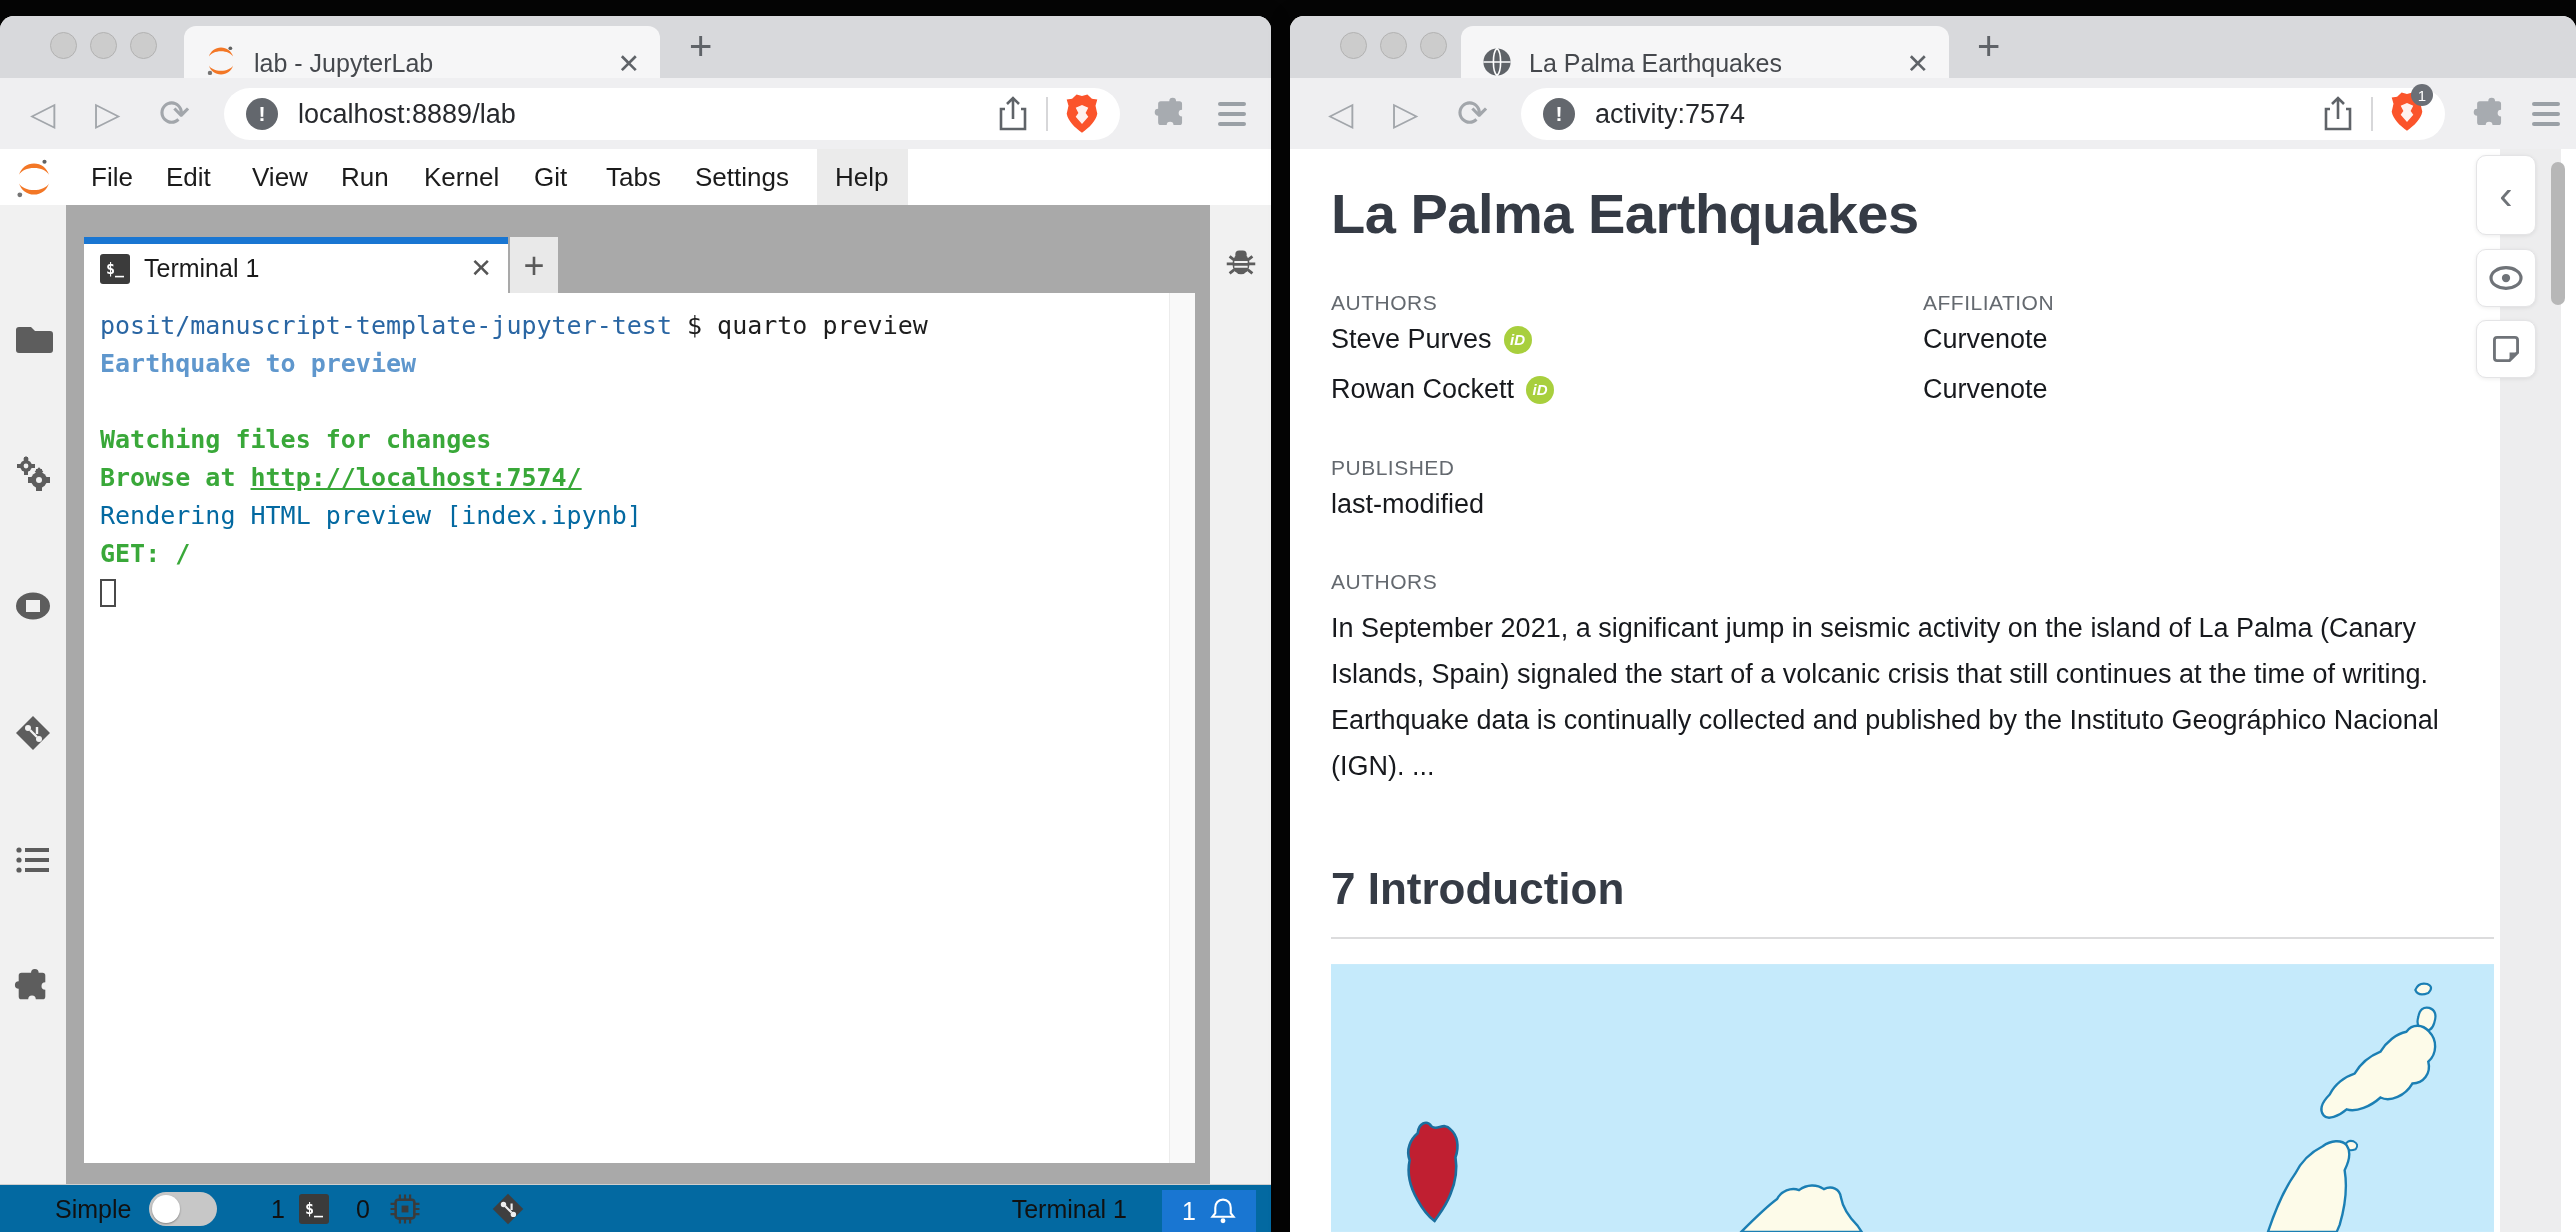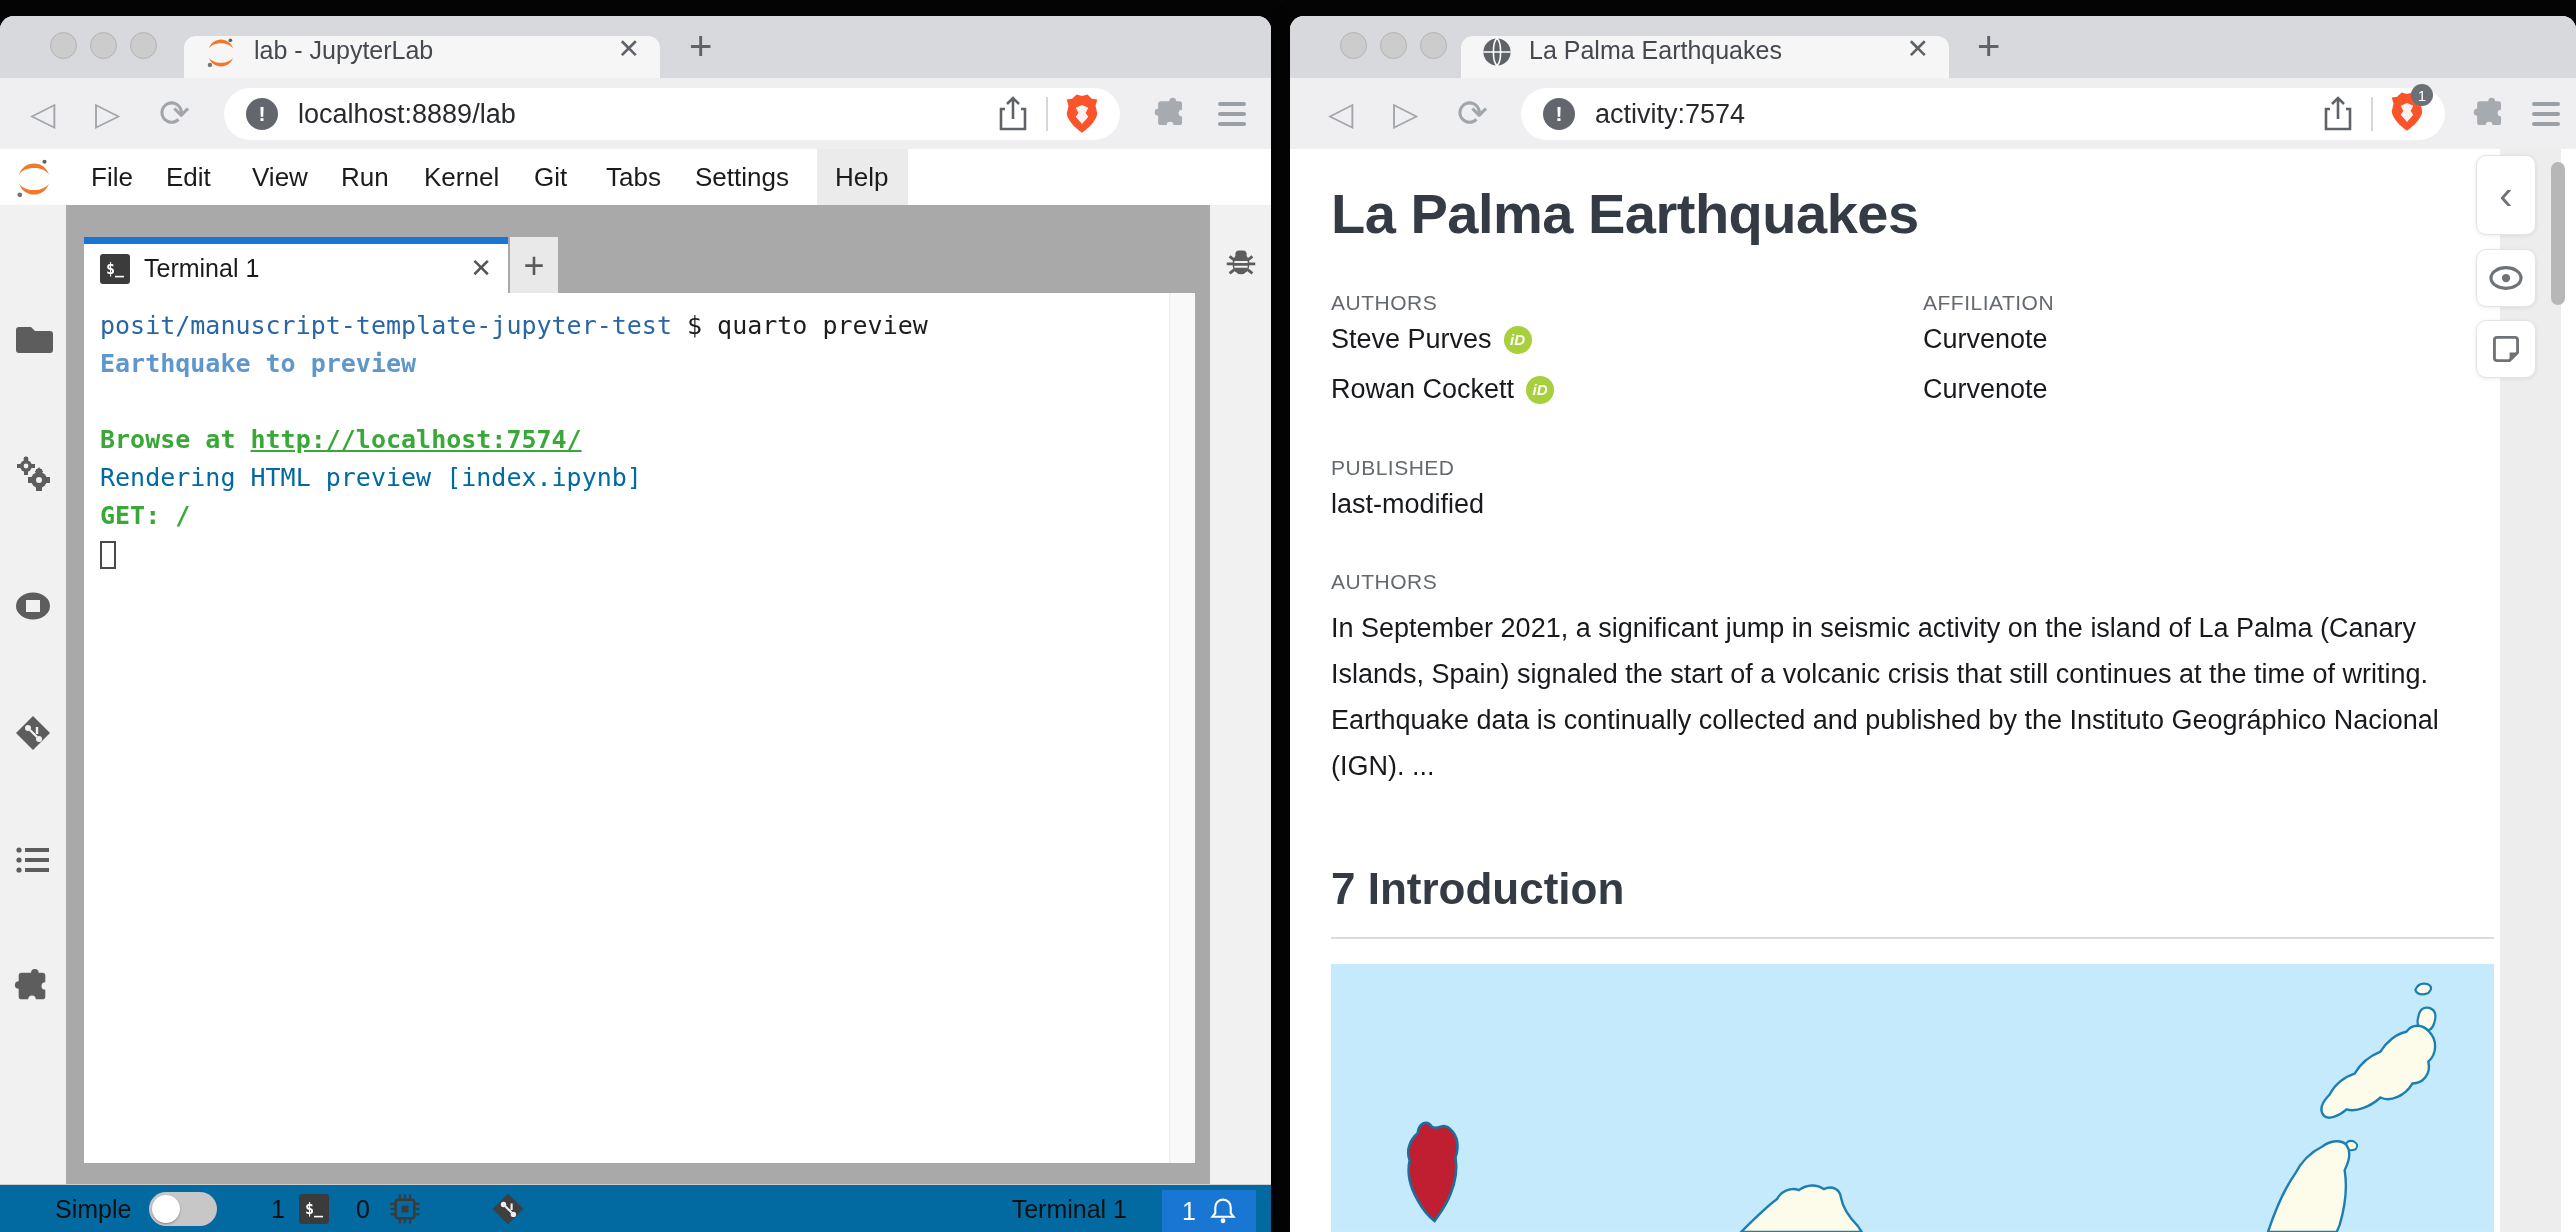--- a/index.html
+++ b/index.html
@@ -15,22 +15,22 @@
        font-family:"Liberation Sans",sans-serif;}
   .window{position:absolute;top:16px;height:1216px;border-radius:14px 14px 0 0;overflow:hidden;
           background:#fff;box-shadow:0 2px 18px rgba(0,0,0,.55)}
   #win-left{left:0;width:1271px}
   #win-right{left:1290px;width:1286px}
 
   
   .tabstrip{position:absolute;top:0;left:0;right:0;height:62px;background:var(--chrome-strip)}
   .lights{position:absolute;top:16px;left:50px;display:flex;gap:13px}
   .light{width:27px;height:27px;border-radius:50%;background:#cccccc;border:1px solid #b2b2b2}
-  .tab{position:absolute;top:20px;height:52px;background:#f6f6f7;border-radius:12px 12px 0 0;
-       display:flex;align-items:flex-start;padding:0 20px}
+  .tab{position:absolute;top:10px;height:52px;background:#f6f6f7;border-radius:12px 12px 0 0;
+       display:flex;align-items:flex-end;padding:0 20px}
   .tab-title{font-size:25px;color:#45484d;margin-left:16px;flex:1;white-space:nowrap;overflow:hidden}
   .tab-close{font-size:27px;color:#5f6368;margin-left:14px;line-height:1}
   .newtab{position:absolute;top:8px;font-size:40px;font-weight:300;color:#5f6368}
   .toolbar{position:absolute;top:62px;left:0;right:0;height:72px;background:var(--chrome-toolbar);
            border-bottom:1px solid var(--chrome-border)}
   .navbtn{position:absolute;top:14px;font-size:33px;color:#a2a6ab;line-height:44px}
   .urlpill{position:absolute;top:10px;height:52px;border-radius:26px;background:var(--pill);
            display:flex;align-items:center}
   .siteinfo{width:32px;height:32px;border-radius:50%;background:#63676d;color:#fff;font-size:21px;
             font-weight:bold;display:flex;align-items:center;justify-content:center;margin-left:22px}
@@ -227,20 +227,21 @@
       <span class="termbadge">$_</span>
       <span class="termtab-label">Terminal 1</span>
       <span class="termtab-close">✕</span>
     </div>
     <div class="termplus">+</div>
 
     <div class="termpanel">
       <div class="tline"><span class="c-path">posit/manuscript-template-jupyter-test</span><span class="c-cmd"> $ quarto preview</span></div>
       <div class="tline c-steel">Earthquake to preview</div>
       <div class="tline">&nbsp;</div>
+      <div class="tline c-green">Watching files for changes</div>
       <div class="tline"><span class="c-green">Browse at </span><span class="c-link">http://localhost:7574/</span></div>
       <div class="tline c-lblue">Rendering HTML preview [index.ipynb]</div>
       <div class="tline c-green">GET: /</div>
       <div class="tline"><span class="cursor"></span></div>
       <div class="termscroll"></div>
     </div>
   </div>
 
   <div class="statusbar">
     <div class="sb-item" style="left:55px">Simple</div>

